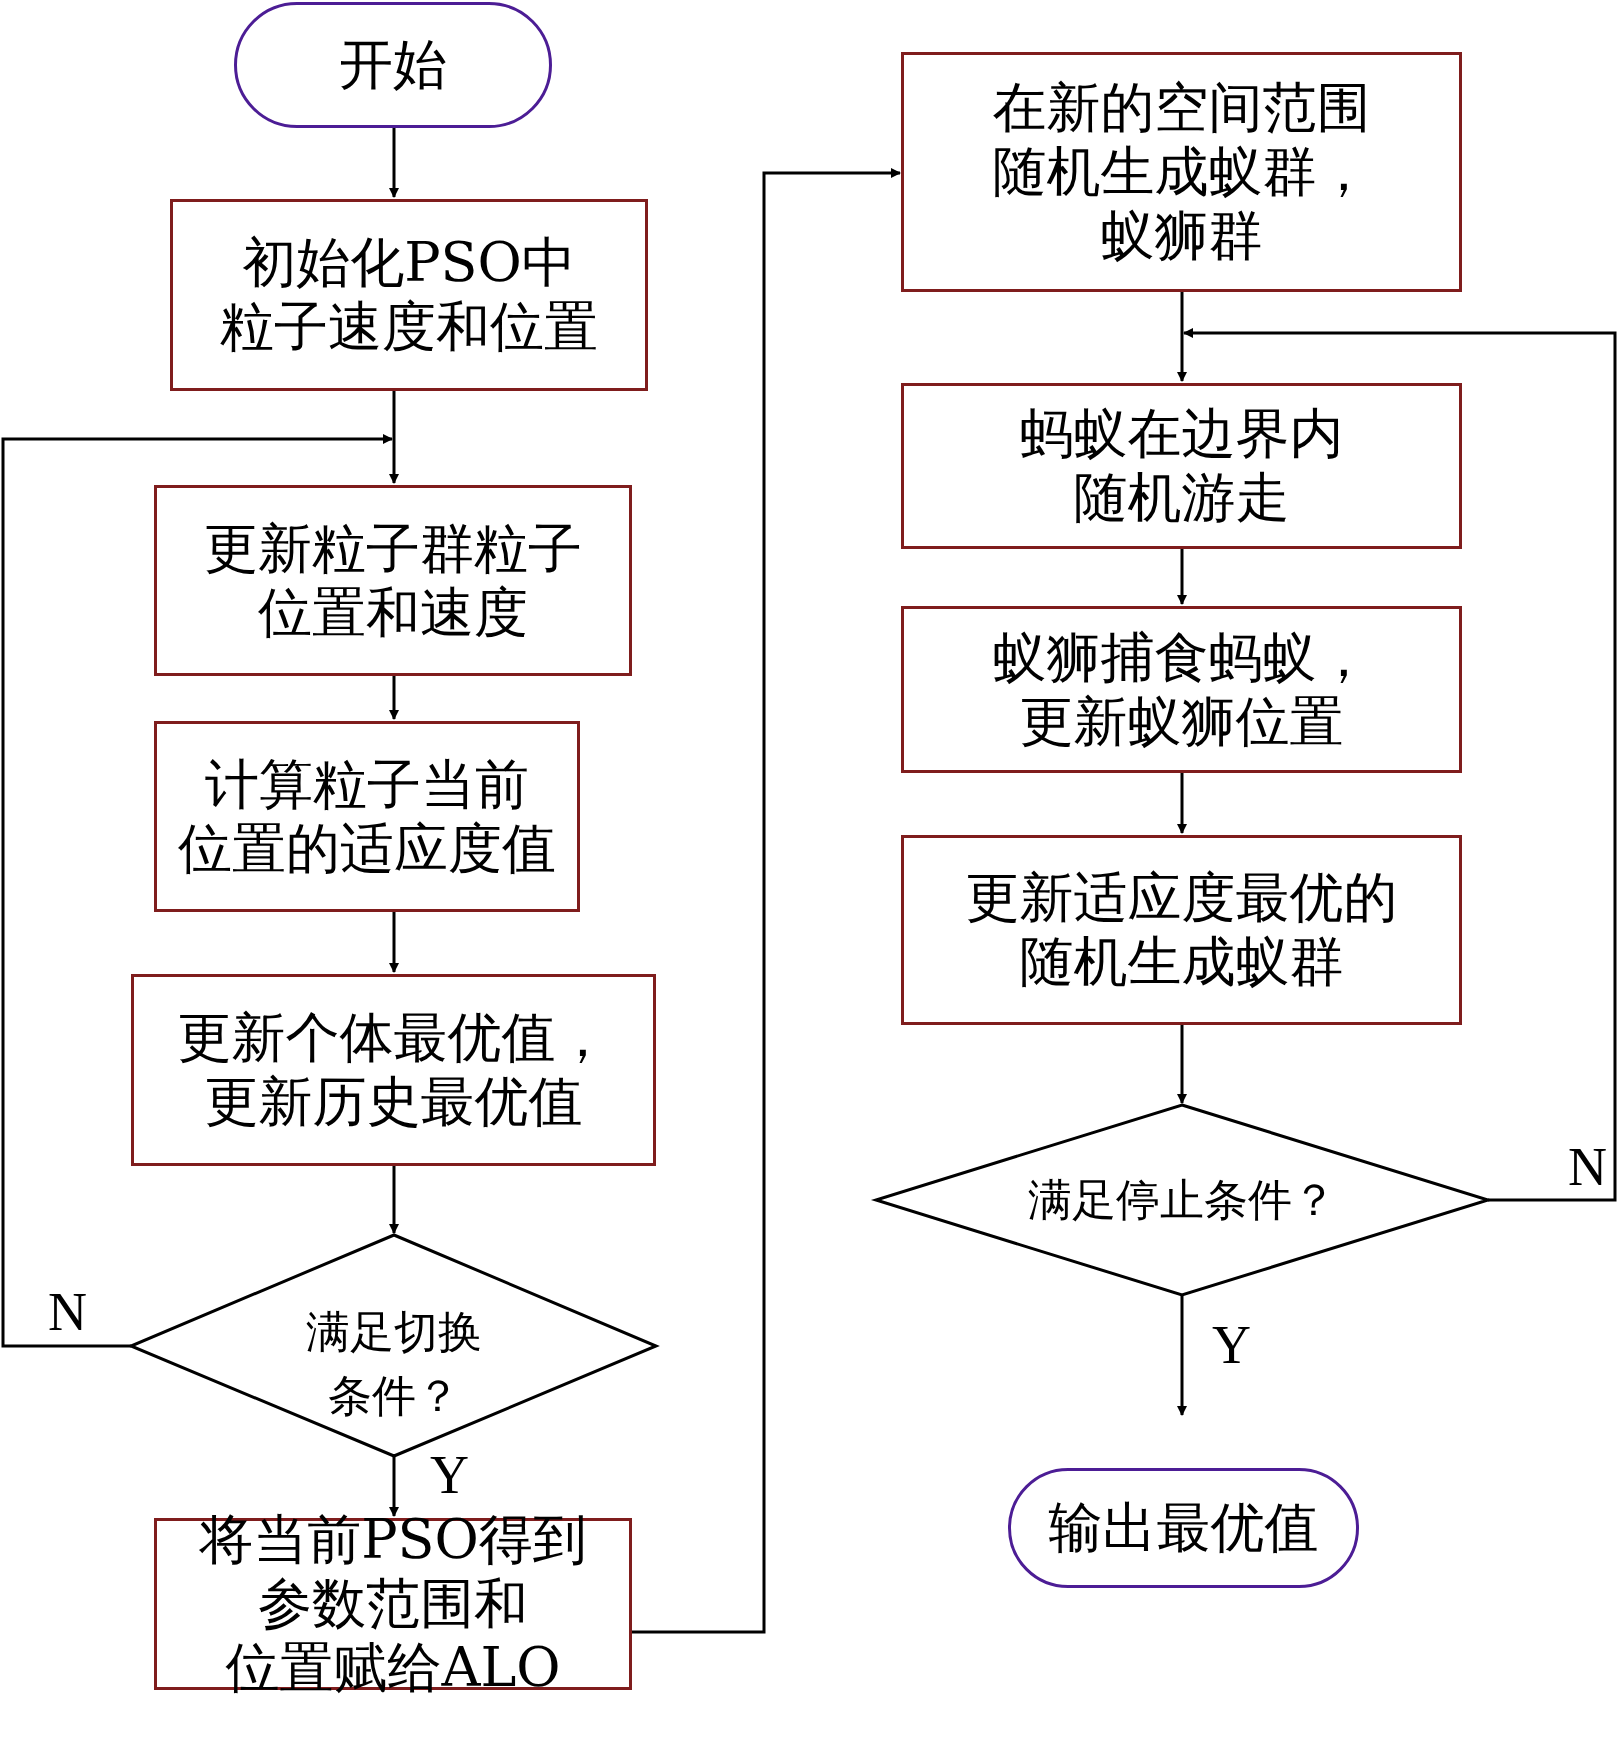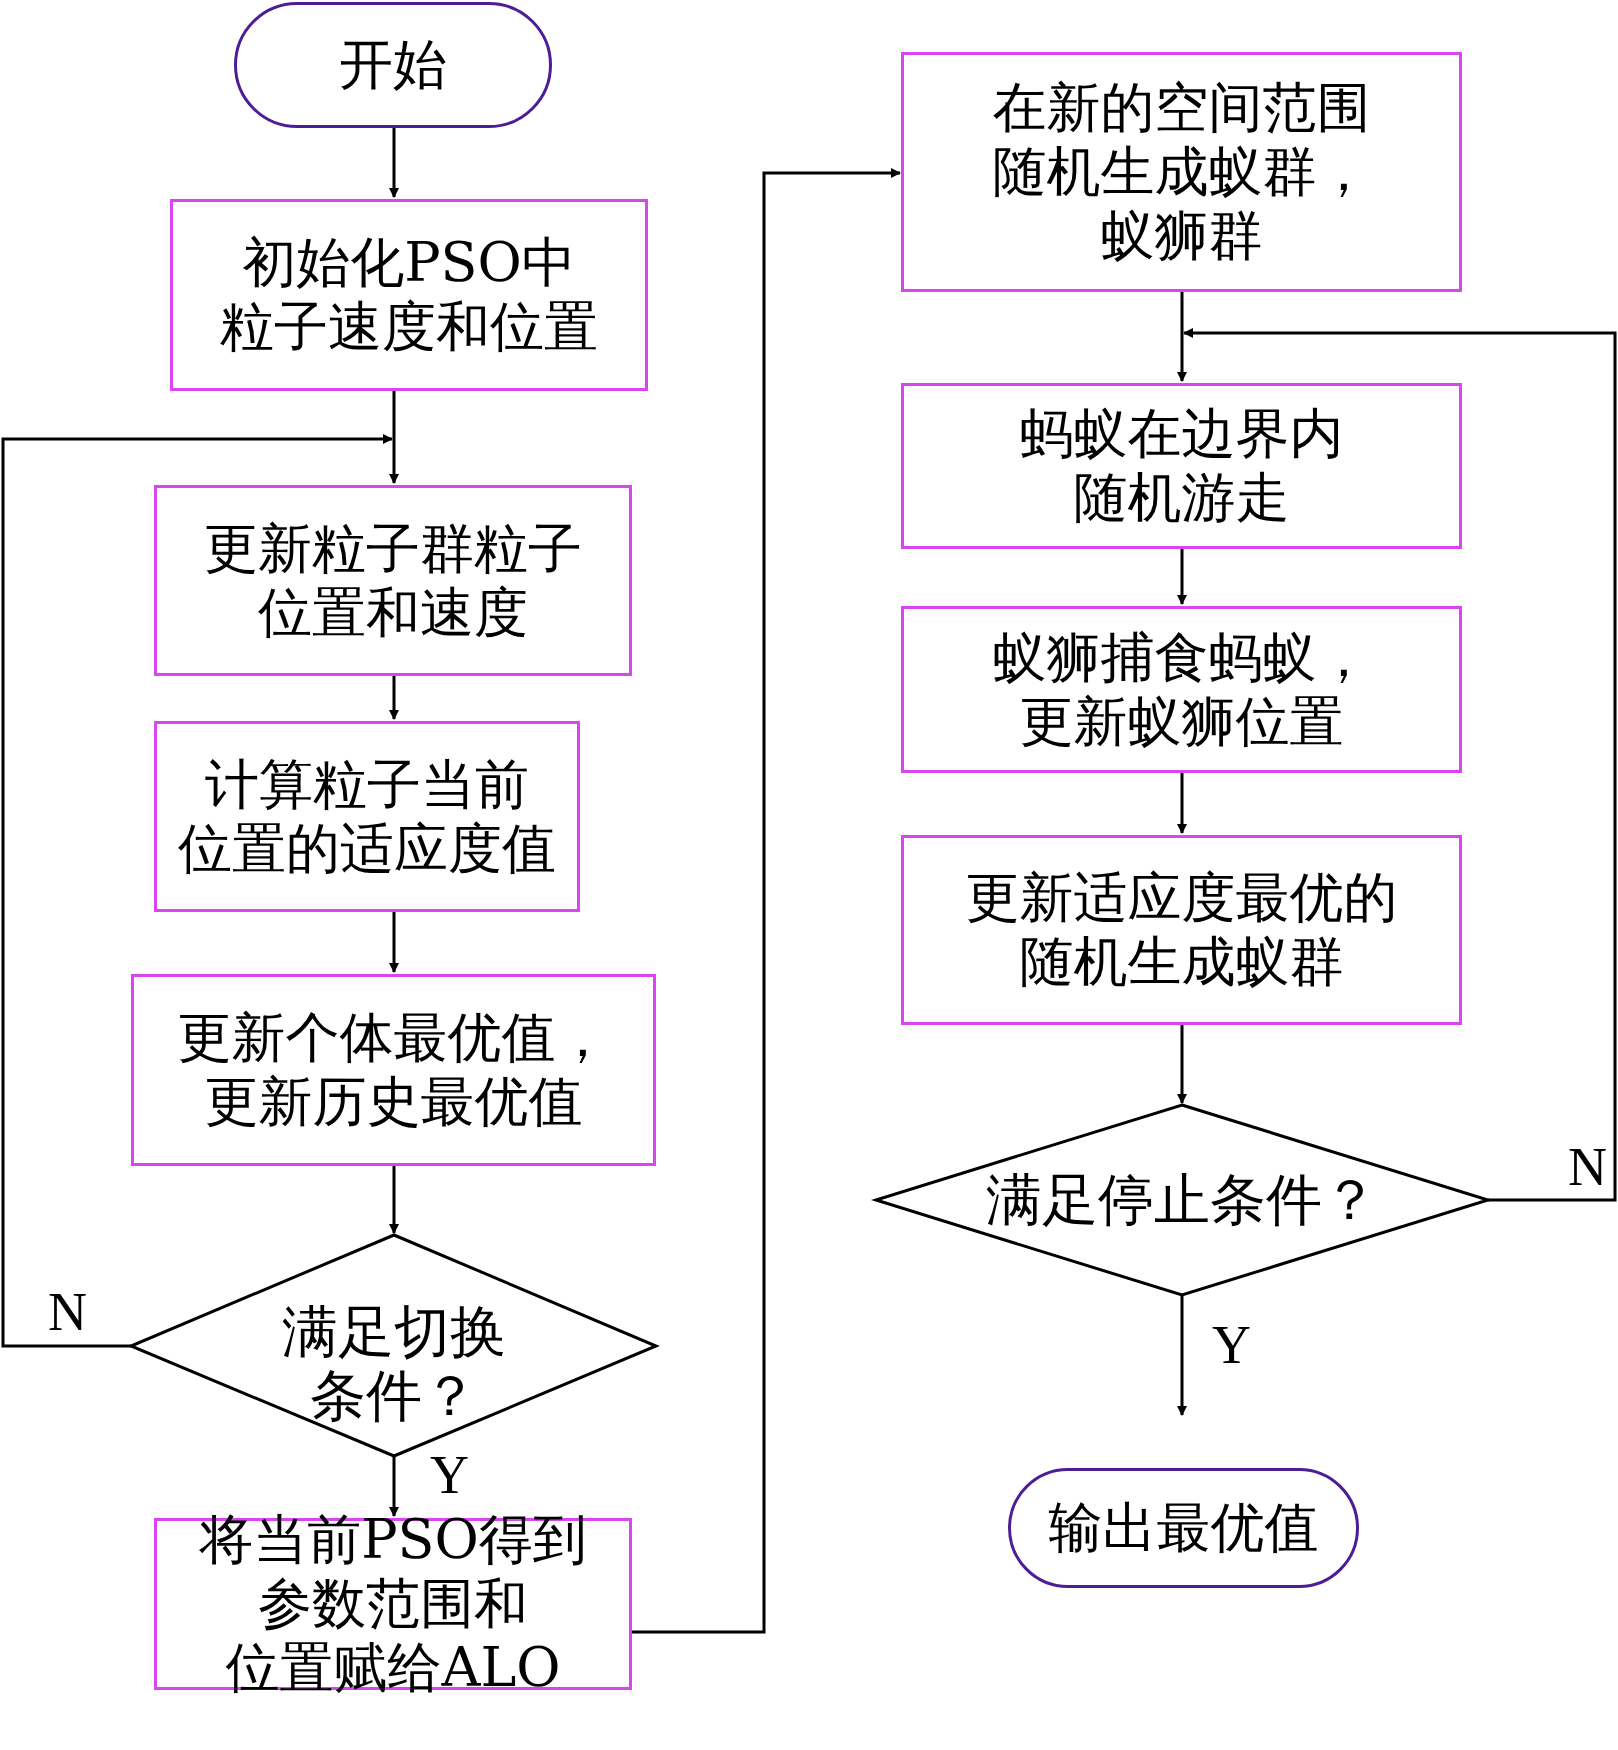--- a/index.html
+++ b/index.html
@@ -2,25 +2,25 @@
 <html><head>
 <meta charset="utf-8">
 <style>
   html, body { margin:0; padding:0; background:#ffffff; }
   body { width:1618px; height:1750px; position:relative; overflow:hidden;
          font-family: "DejaVu Serif", "Liberation Serif", serif; color:#000; }
   svg.lines { position:absolute; left:0; top:0; }
   .node { position:absolute; display:flex; align-items:center; justify-content:center;
           text-align:center; box-sizing:border-box; font-size:54px; line-height:64px; }
   .node .txt { white-space:pre; }
-  .box { border:3px solid #d946ef; background:#fff; }
+  .box { border:3px solid #7f1d1d; background:#fff; }
   .term { border:3px solid #4c1d95; border-radius:60px; background:#fff; }
   .label { position:absolute; font-family:"Liberation Serif", serif; font-size:54px; line-height:54px; }
   .dtext { position:absolute; display:flex; align-items:center; justify-content:center;
-           text-align:center; font-size:56px; line-height:64px; }
+           text-align:center; font-size:44px; line-height:64px; }
 </style>
 </head>
 <body>
 
 <svg class="lines" width="1618" height="1750">
   <defs>
     <marker id="ah" markerWidth="10" markerHeight="10" refX="9" refY="5" orient="auto" markerUnits="userSpaceOnUse" viewBox="0 0 10 10">
       <path d="M0,0 L10,5 L0,10 z" fill="#000"></path>
     </marker>
   </defs>

